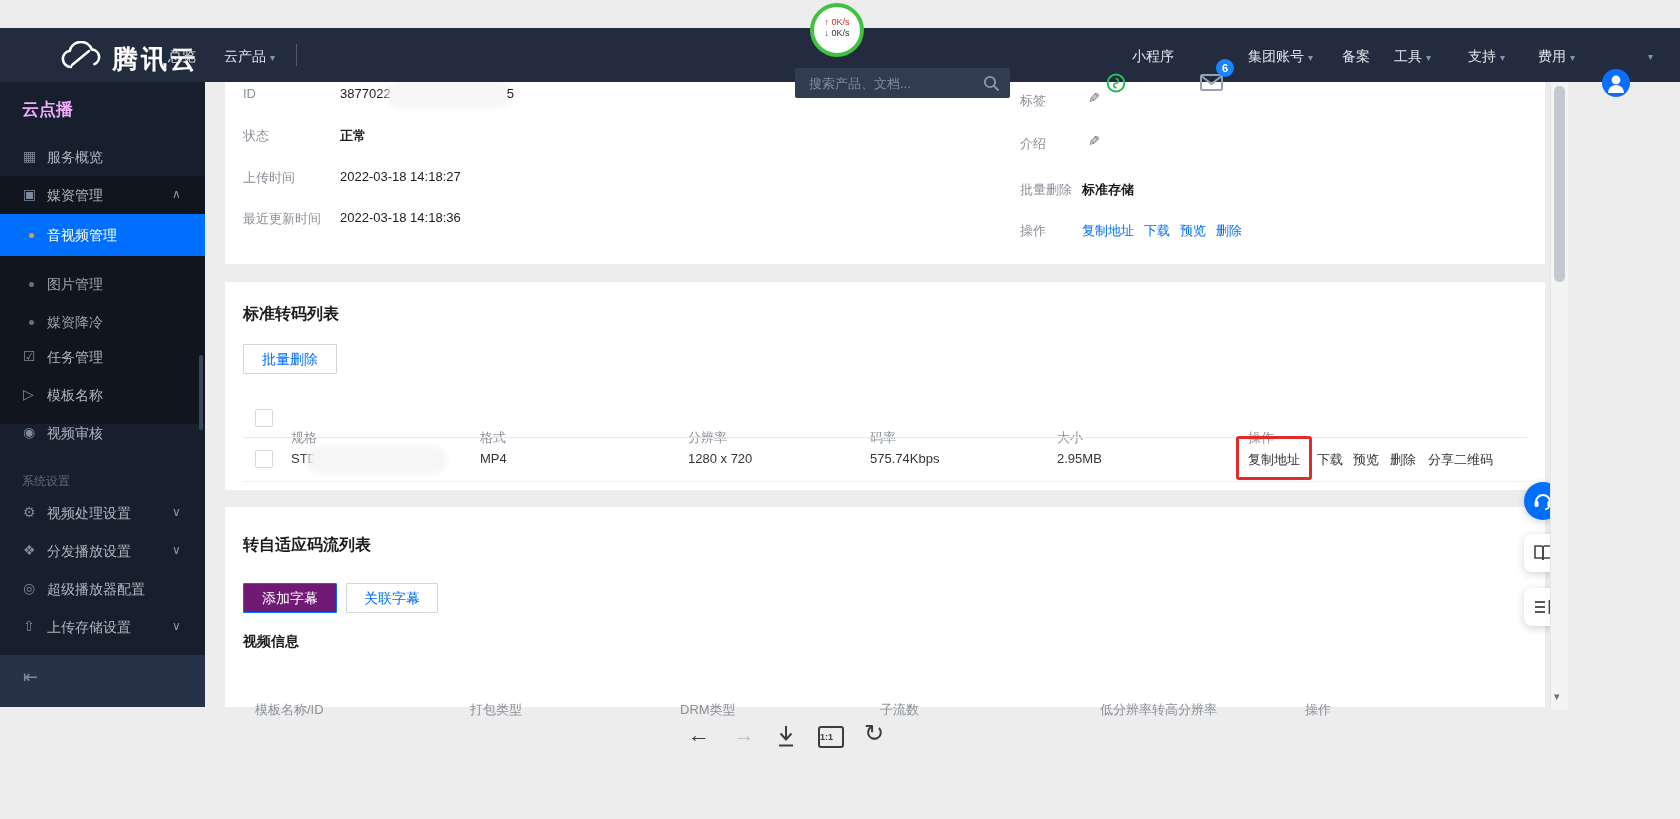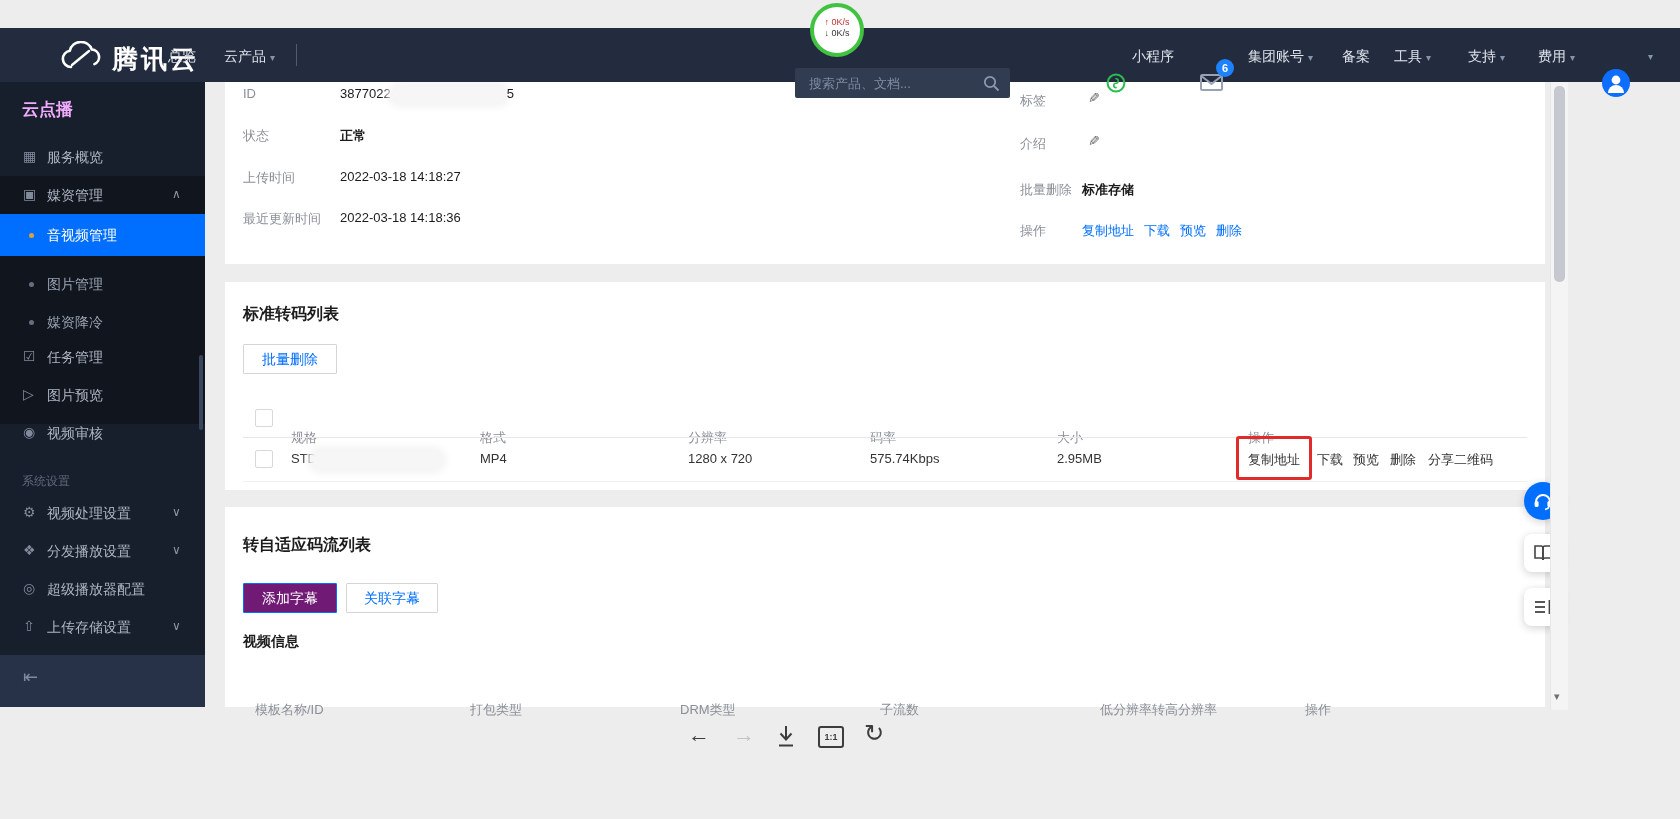--- a/index.html
+++ b/index.html
@@ -55,21 +55,21 @@
   .hlbox{position:absolute;border:3px solid #e12b2b;border-radius:3px;z-index:6;}
   
   .floatbtn{position:absolute;width:38px;height:38px;border-radius:8px;background:#fff;box-shadow:0 2px 8px rgba(0,0,0,.18);cursor:pointer;}
   .floatbtn.blue{border-radius:50%;background:#006eff;}
   
   .scrolltrack{position:absolute;left:1550px;top:82px;width:17px;height:628px;background:#f4f4f5;border-left:1px solid #e6e6e6;}
   .scrollthumb{position:absolute;left:3px;top:4px;width:11px;height:196px;border-radius:5px;background:#c5c9cf;cursor:pointer;}
   .scrollcaret{position:absolute;left:3px;top:608px;font-size:11px;color:#707070;cursor:pointer;}
   
   .vicon{position:absolute;font-size:22px;color:#3d3d3d;cursor:pointer;line-height:26px;}
-  .onebox{position:absolute;width:22px;height:18px;border:2px solid #3d3d3d;border-radius:3px;font-size:9px;font-weight:bold;color:#3d3d3d;text-align:center;line-height:18px;cursor:pointer;}
+  .onebox{position:absolute;width:22px;height:18px;border:2px solid #3d3d3d;border-radius:3px;font-size:9px;font-weight:bold;color:#3d3d3d;text-align:left;line-height:18px;cursor:pointer;}
   svg{display:block;}
 </style>
 </head>
 <body>
 
 <div class="screen">
 
   <div class="abs nav">
     <svg class="abs" style="left:58px;top:13px" width="46" height="30" viewBox="0 0 46 30">
       <path d="M13 26a8.2 8.2 0 0 1-1.2-16.3 11.5 11.5 0 0 1 22-1.2 7.6 7.6 0 0 1 2.6 14.6" fill="none" stroke="#fff" stroke-width="2.6" stroke-linecap="round"></path>
@@ -145,21 +145,21 @@
         <span class="sblabel" style="color:#9aa3b1">图片管理</span>
       </div>
     </div>
 
     <div class="sbrow" style="top:256px">
       <span class="sbicon">☑</span>
       <span class="sblabel">任务管理</span>
     </div>
     <div class="sbrow" style="top:294px">
       <span class="sbicon">▷</span>
-      <span class="sblabel">图片预览</span>
+      <span class="sblabel">模板名称</span>
     </div>
     <div class="sbrow" style="top:332px">
       <span class="sbicon">◉</span>
       <span class="sblabel">视频审核</span>
     </div>
 
     <div class="sbsection">系统设置</div>
 
     <div class="sbrow" style="top:412px">
       <span class="sbicon">⚙</span>

